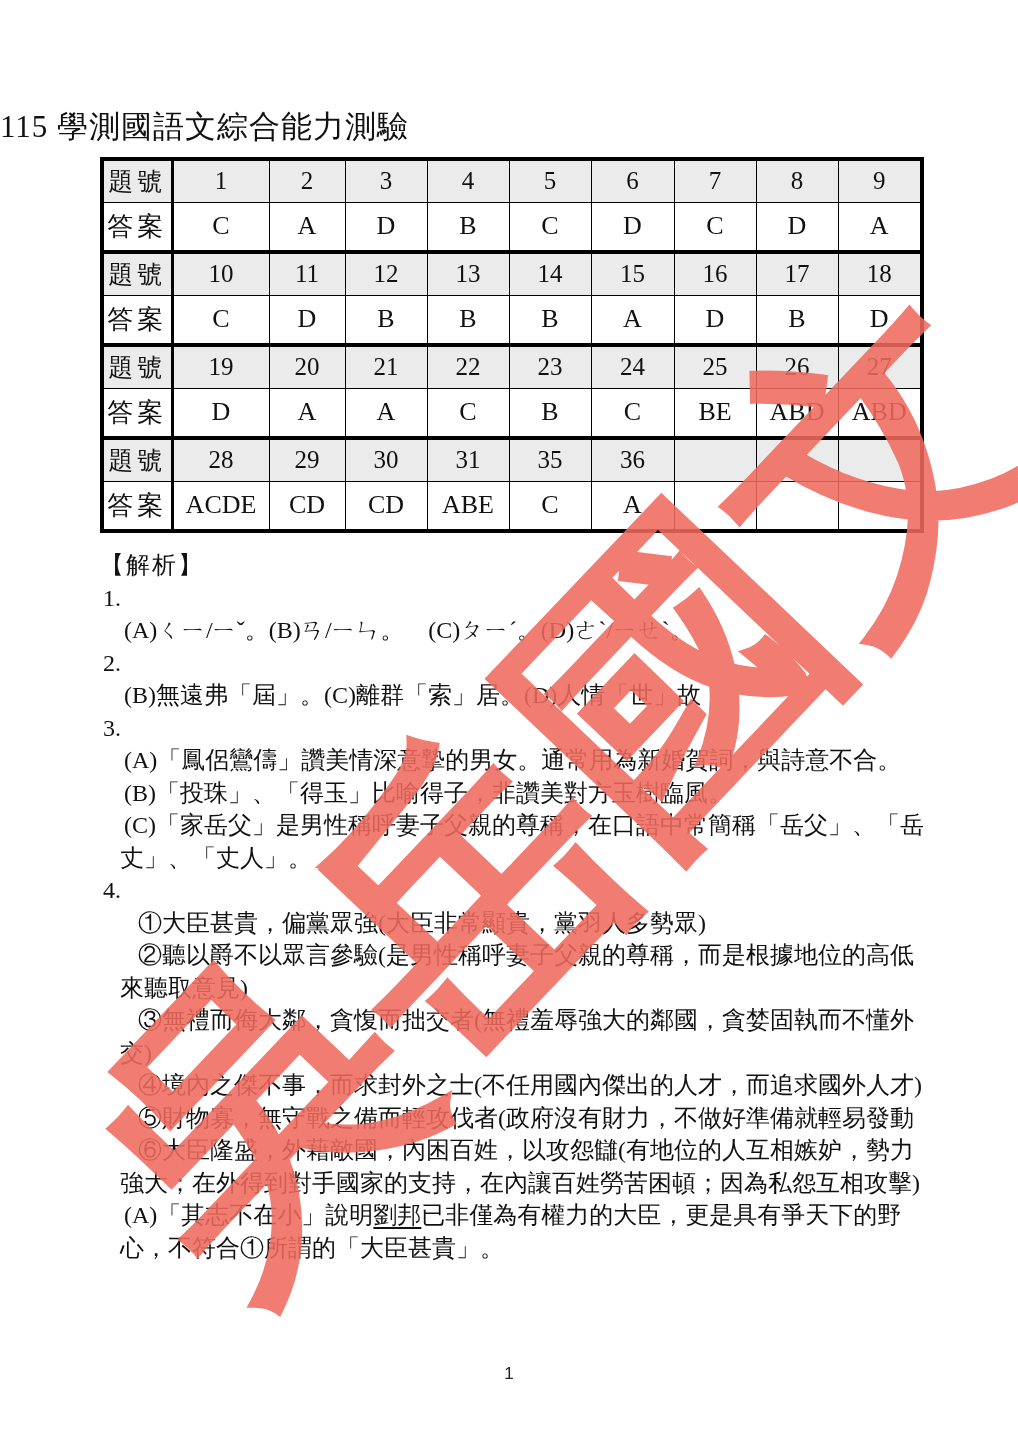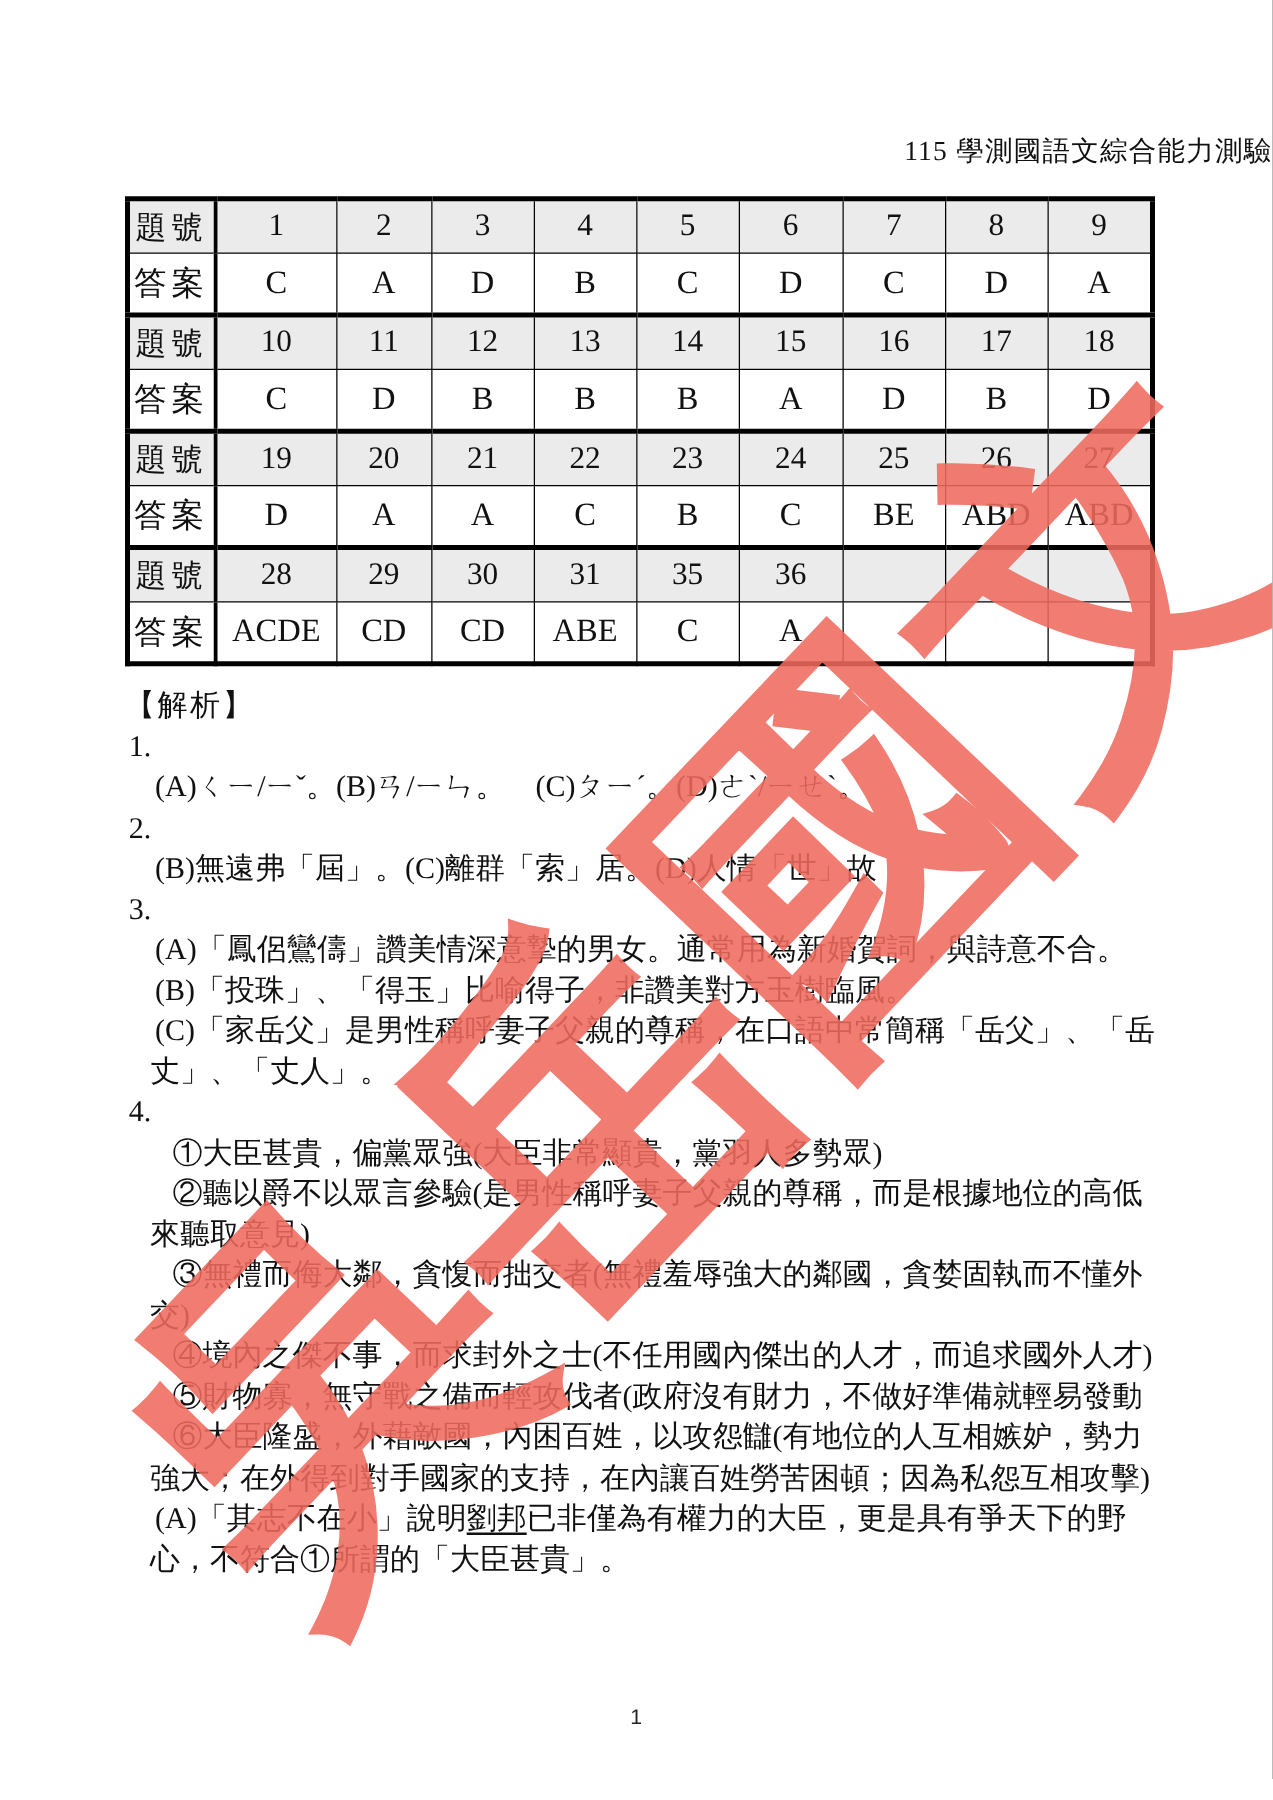--- a/index.html
+++ b/index.html
@@ -3,21 +3,21 @@
 <meta charset="utf-8">
 <style>
   html,body{margin:0;padding:0;background:#888;}
   .page{
     position:relative;width:1018px;height:1440px;background:#ffffff;
     margin:0 auto;overflow:hidden;color:#111;
     font-family:"Liberation Serif","DejaVu Serif",serif;
   }
   .title{
     position:absolute;top:106px;left:0;width:100%;
-    text-align:right;font-size:22px;letter-spacing:1px;white-space:nowrap;
+    text-align:left;font-size:31px;letter-spacing:1px;white-space:nowrap;
   }
   table.answer-table{
     position:absolute;left:100px;top:157px;width:820px;
     border-collapse:collapse;table-layout:fixed;
     border:4px solid #000;
   }
   table.answer-table td{
     border:1.5px solid #000;text-align:center;vertical-align:middle;
     overflow:hidden;padding:0;
   }

